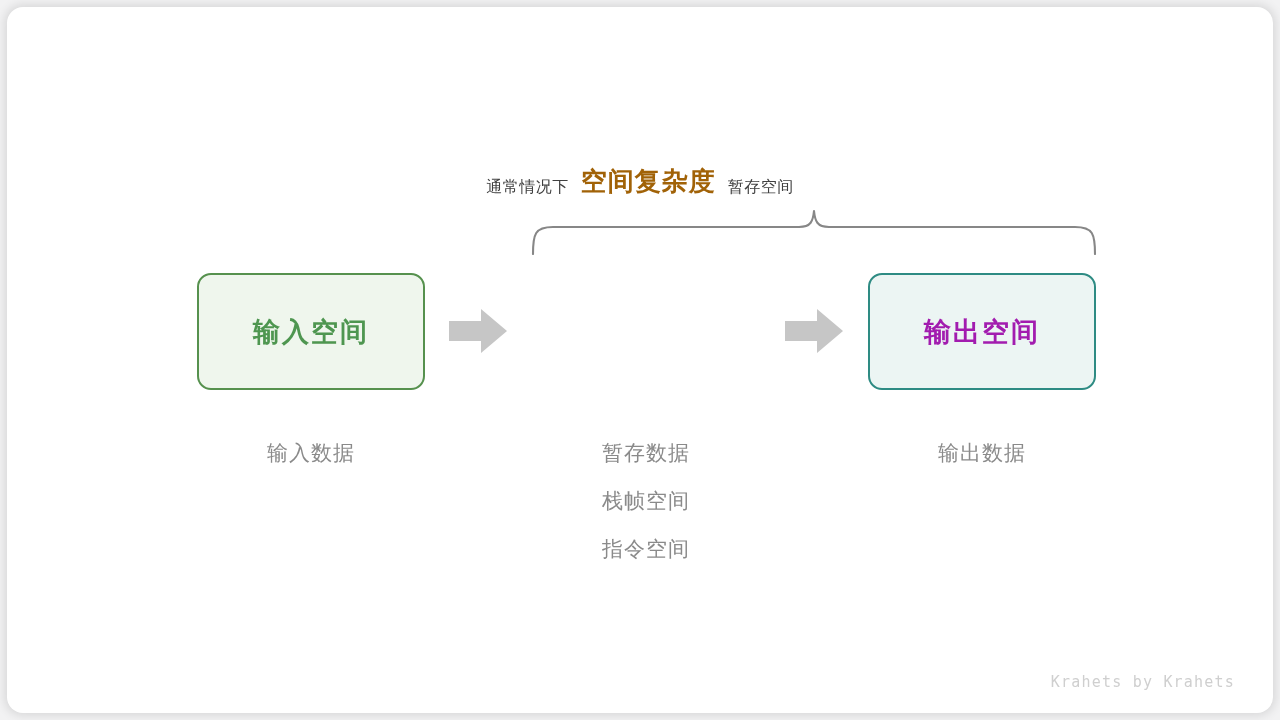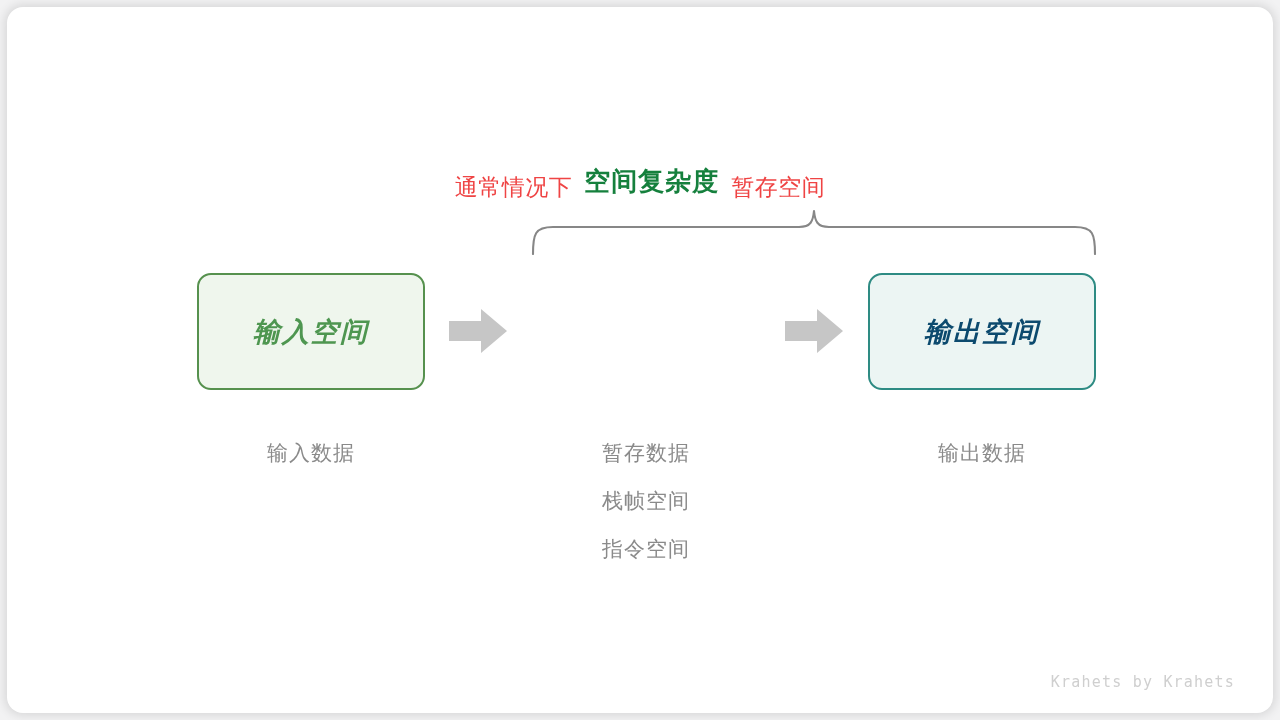--- a/index.html
+++ b/index.html
@@ -42,29 +42,29 @@
     width: 1266px;
     text-align: center;
     white-space: nowrap;
     line-height: 40px;
   }
   .caption .seg {
     display: inline-block;
     vertical-align: middle;
   }
   .cap-normal {
-    font-size: 23px;
-    color: #ef4444;
+    font-size: 16px;
+    color: #404040;
     letter-spacing: 0.5px;
     margin-top: 12px;
   }
   .cap-strong {
     font-size: 26px;
     font-weight: bold;
-    color: #15803d;
+    color: #a16207;
     letter-spacing: 1px;
     margin: 0 12px;
   }
 
   
   .brace {
     position: absolute;
     left: 516px;
     top: 196px;
     width: 582px;
@@ -82,28 +82,27 @@
     border-style: solid;
     box-sizing: border-box;
     display: flex;
     align-items: center;
     justify-content: center;
   }
   .box-label {
     font-size: 27px;
     font-weight: bold;
     letter-spacing: 2px;
-    font-style: italic;
   }
   .box-input  { left: 190px; background: #eff6ed; border-color: #56914e; }
   .box-input  .box-label  { color: #4e9650; }
   .box-temp   { left: 525px; background: #e8f4fd; border-color: #1279c6; }
   .box-temp   .box-label  { color: #1b7fc9; }
   .box-output { left: 861px; background: #ecf5f3; border-color: #2e8b83; }
-  .box-output .box-label  { color: #0c4a6e; }
+  .box-output .box-label  { color: #a21caf; }
 
   
   .arrow {
     position: absolute;
     top: 300px;
     width: 62px;
     height: 48px;
   }
   .arrow-1 { left: 440px; }
   .arrow-2 { left: 776px; }

